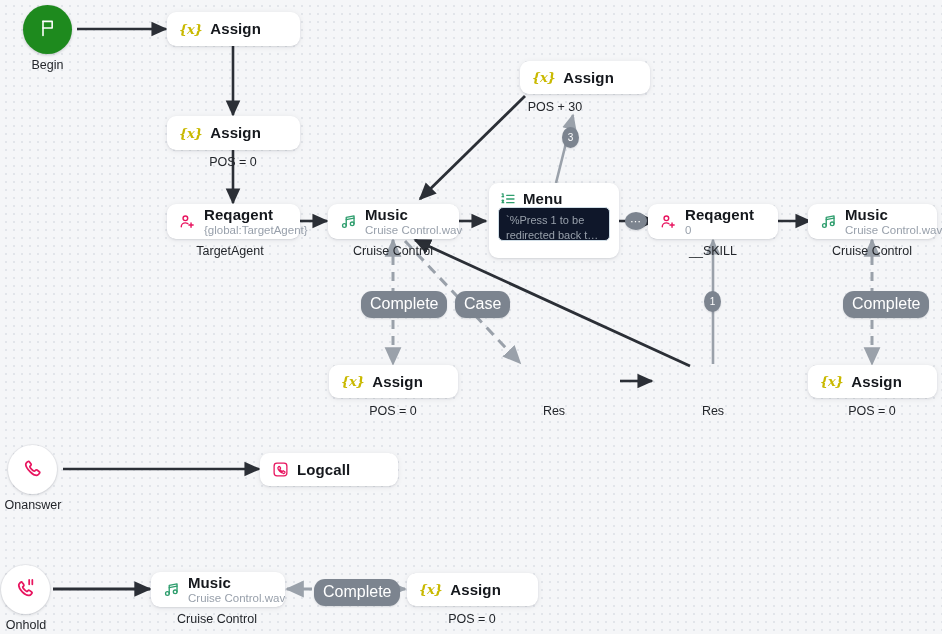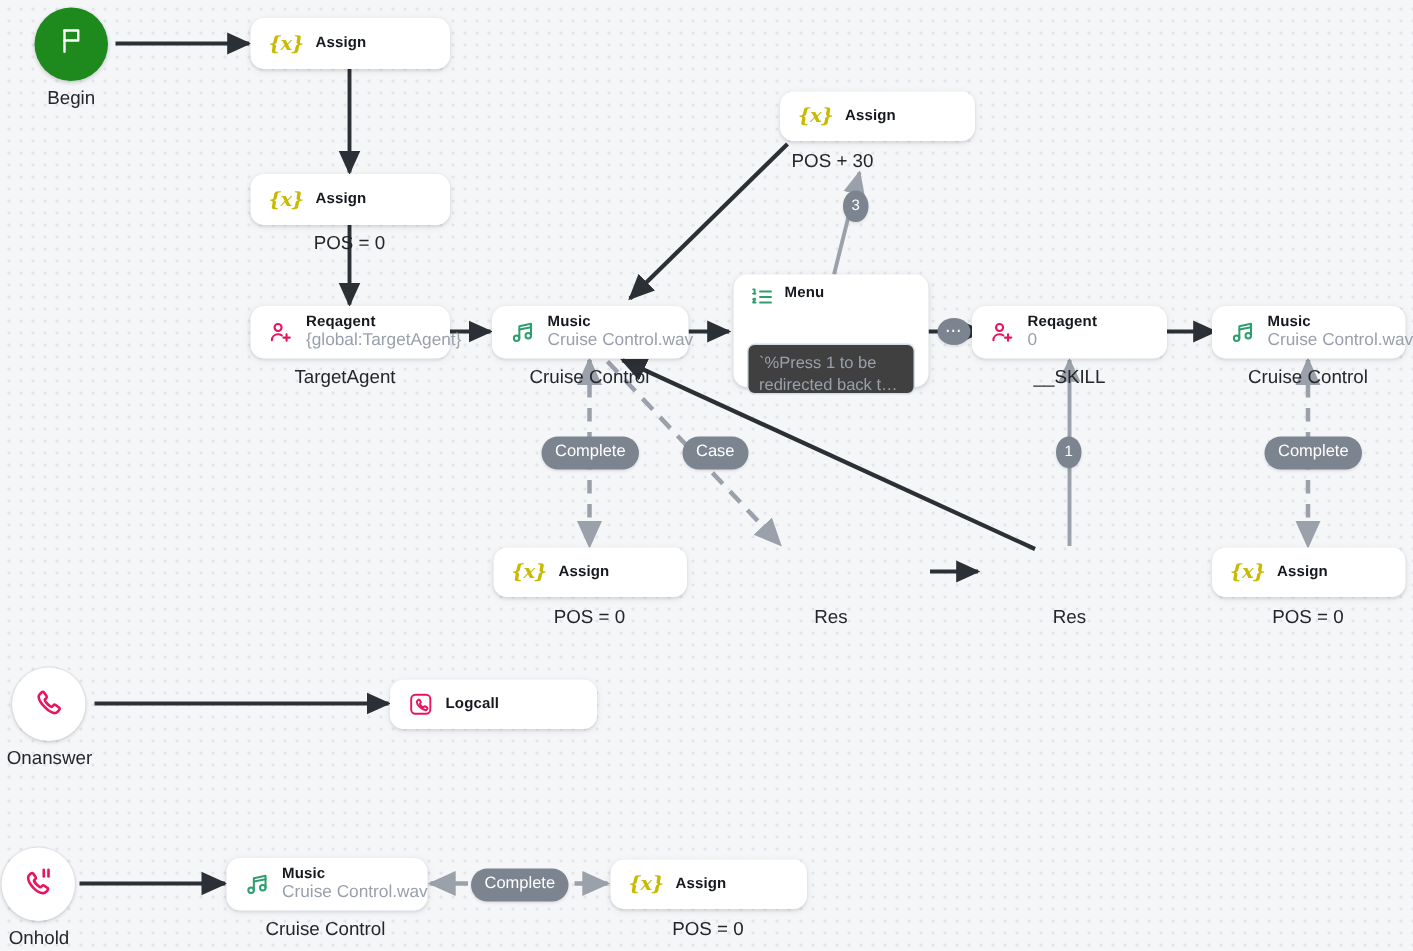--- a/index.html
+++ b/index.html
@@ -22,30 +22,30 @@
     background:#ffffff;
     border-radius:9px;
     box-shadow:0 1px 2px rgba(16,24,40,.10),0 1px 6px rgba(16,24,40,.07);
     display:flex;align-items:center;
     box-sizing:border-box;
     padding:0 12px;
     z-index:5;
   }
   .node .ico{flex:0 0 auto;display:flex;align-items:center;justify-content:center;margin-right:8px;}
   .node .txt{display:flex;flex-direction:column;justify-content:center;line-height:1.15;min-width:0;}
-  .ttl{font-size:10px;font-weight:bold;color:#15181d;letter-spacing:.1px;white-space:nowrap;}
+  .ttl{font-size:15px;font-weight:bold;color:#15181d;letter-spacing:.1px;white-space:nowrap;}
   .sub{font-size:11.5px;color:#98a0ab;white-space:nowrap;margin-top:1px;}
   .assign-glyph{font-size:13px;color:#c9b900;font-style:italic;font-family:"DejaVu Serif",serif;font-weight:bold;letter-spacing:-.4px;}
 
   
   .node.menu{display:block;padding:7px 9px 9px 9px;}
-  .menu-head{display:flex;margin-bottom:23px;padding-left:2px;}
+  .menu-head{display:flex;margin-bottom:0;padding-left:2px;}
   .menu-head .ico{margin-right:7px;}
   .prompt{
-    border:1px solid #cfdde6;border-radius:5px;background:#404040;
+    border:1px solid #cfdde6;border-radius:5px;background:#0f172a;
     padding:5px 7px;font-size:11px;color:#98a0ab;line-height:1.35;
     height:34px;box-sizing:border-box;overflow:hidden;
   }
 
   
   .circle{
     position:absolute;border-radius:50%;
     display:flex;align-items:center;justify-content:center;z-index:5;
   }
   .circle.green{background:#1e8a1e;box-shadow:0 1px 3px rgba(16,24,40,.22);}
@@ -53,21 +53,21 @@
 
   
   .caption{
     position:absolute;font-size:12.5px;color:#23262b;white-space:nowrap;z-index:4;
     text-align:center;
   }
 
   
   .pill{
     position:absolute;background:#7c848f;color:#fff;
-    border-radius:11px;font-size:11px;line-height:1;
+    border-radius:11px;font-size:16px;line-height:1;
     padding:5px 9px 6px 9px;z-index:6;white-space:nowrap;
     box-shadow:0 1px 2px rgba(16,24,40,.12);
   }
   .pill.round{border-radius:50%;padding:0;width:17px;height:21px;
     display:flex;align-items:center;justify-content:center;font-size:10px;}
   .pill.dots{border-radius:50%;width:22px;height:18px;padding:0;
     display:flex;align-items:center;justify-content:center;font-size:11px;letter-spacing:1px;}
 </style>
 </head>
 <body>

